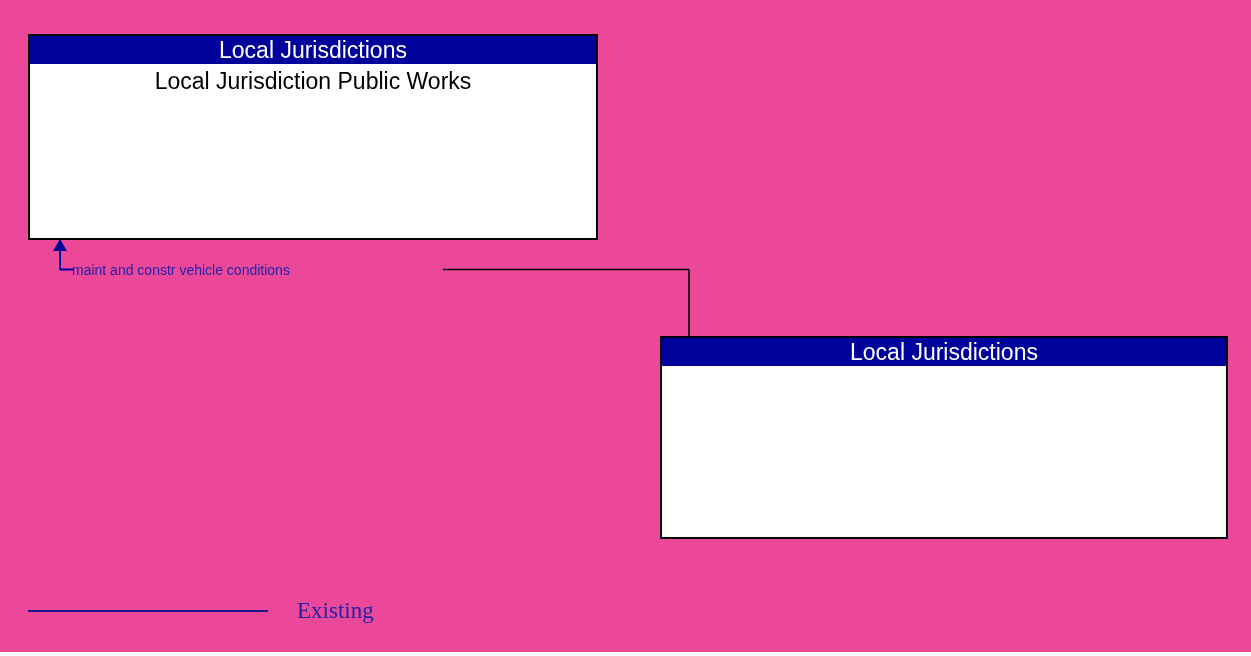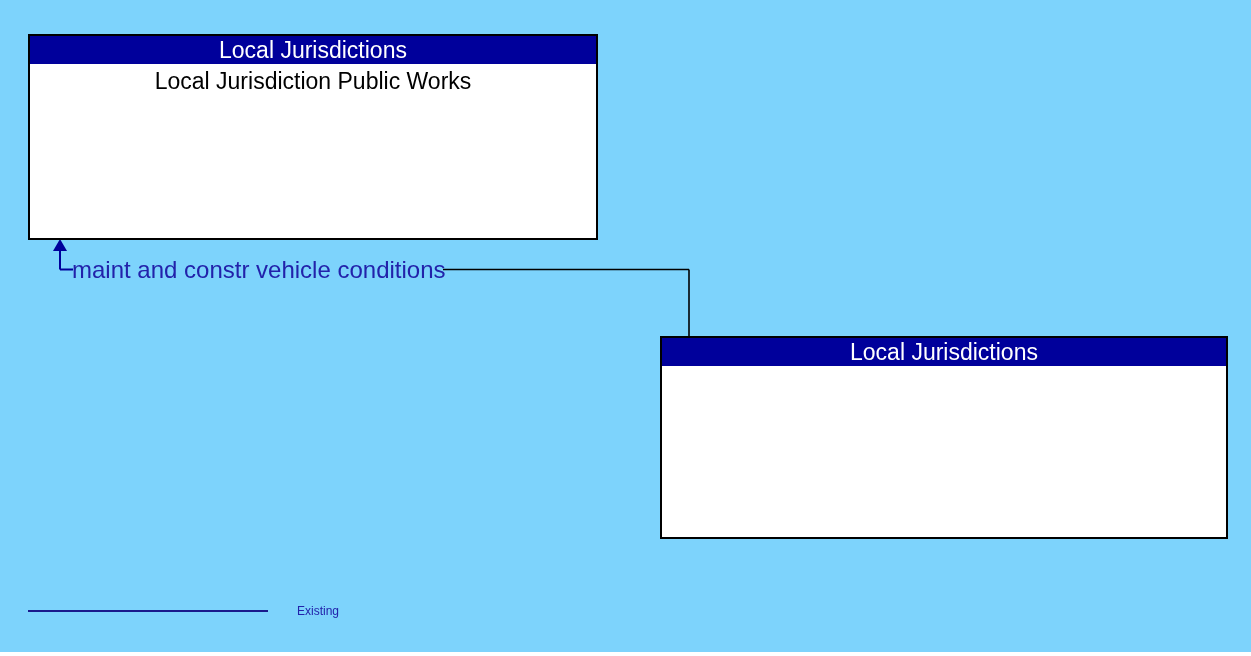--- a/index.html
+++ b/index.html
@@ -7,21 +7,21 @@
     padding: 0;
     background: #ffffff;
   }
   body {
     font-family: "Liberation Sans", sans-serif;
   }
   #canvas {
     position: relative;
     width: 1251px;
     height: 652px;
-    background: #7dd3fc;
+    background: #ec4899;
     overflow: hidden;
   }
 
   
   .node {
     position: absolute;
     box-sizing: border-box;
     border: 2px solid #000000;
     background: #ffffff;
     display: flex;
@@ -70,44 +70,44 @@
     top: 0;
     width: 1251px;
     height: 656px;
     pointer-events: none;
   }
   .flow-label {
     position: absolute;
     left: 72px;
     top: 259px;
     color: #2222AA;
-    font-size: 24px;
+    font-size: 14px;
     line-height: 22px;
     white-space: nowrap;
     font-family: "Liberation Sans", sans-serif;
   }
 
   
   .legend-line {
     position: absolute;
     left: 28px;
     top: 610px;
     width: 240px;
     height: 0;
     border-top: 2px solid #1A1A8C;
   }
   .legend-label {
     position: absolute;
     left: 297px;
     top: 598px;
     color: #2222AA;
-    font-size: 12px;
+    font-size: 23px;
     line-height: 26px;
     white-space: nowrap;
-    font-family: Liberation Sans, sans-serif;
+    font-family: Liberation Serif, serif;
   }
 </style>
 </head>
 <body>
 
 <div id="canvas">
 
   <svg class="flow-svg" viewBox="0 0 1251 656" width="1251" height="656" xmlns="http://www.w3.org/2000/svg">
 
     <path d="M 60 246 L 60 269.5" stroke="#00009B" stroke-width="2" fill="none"></path>

